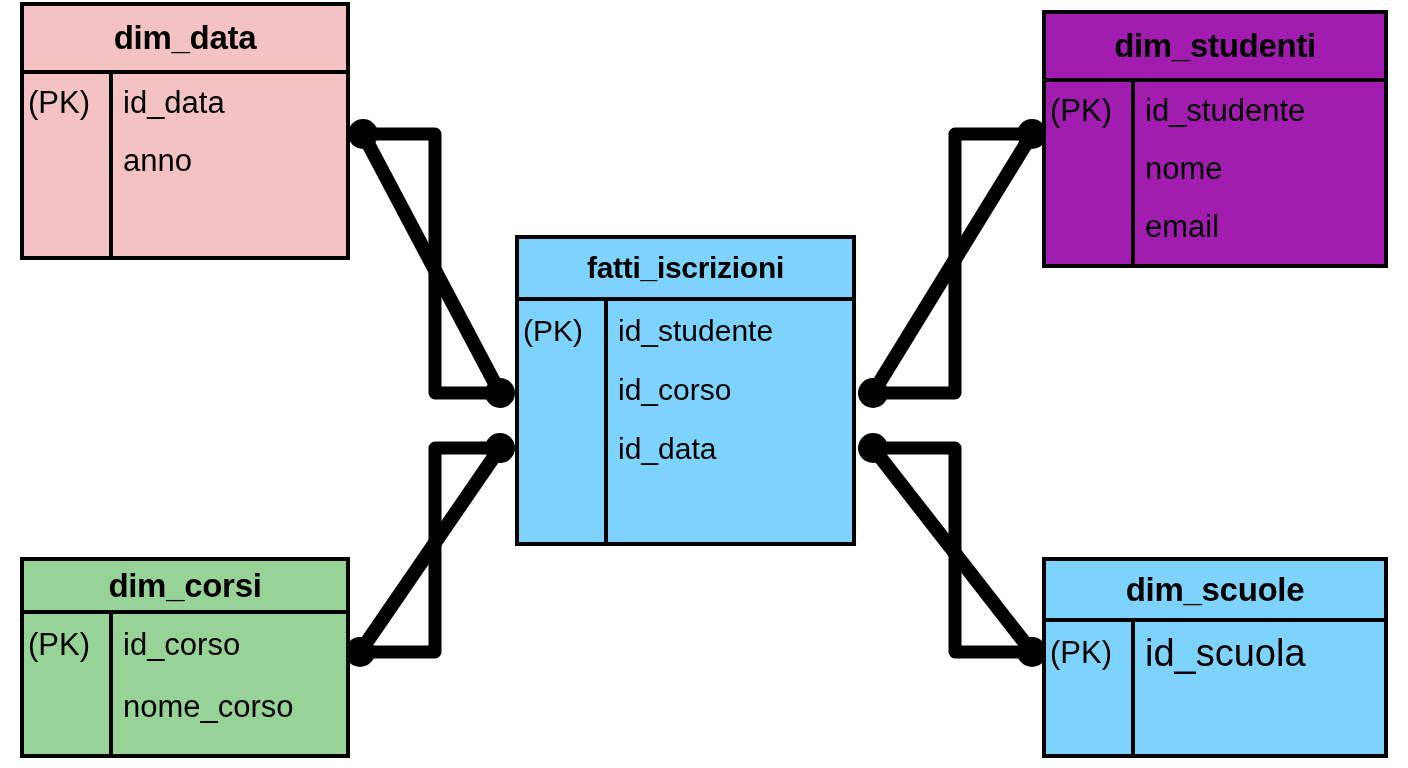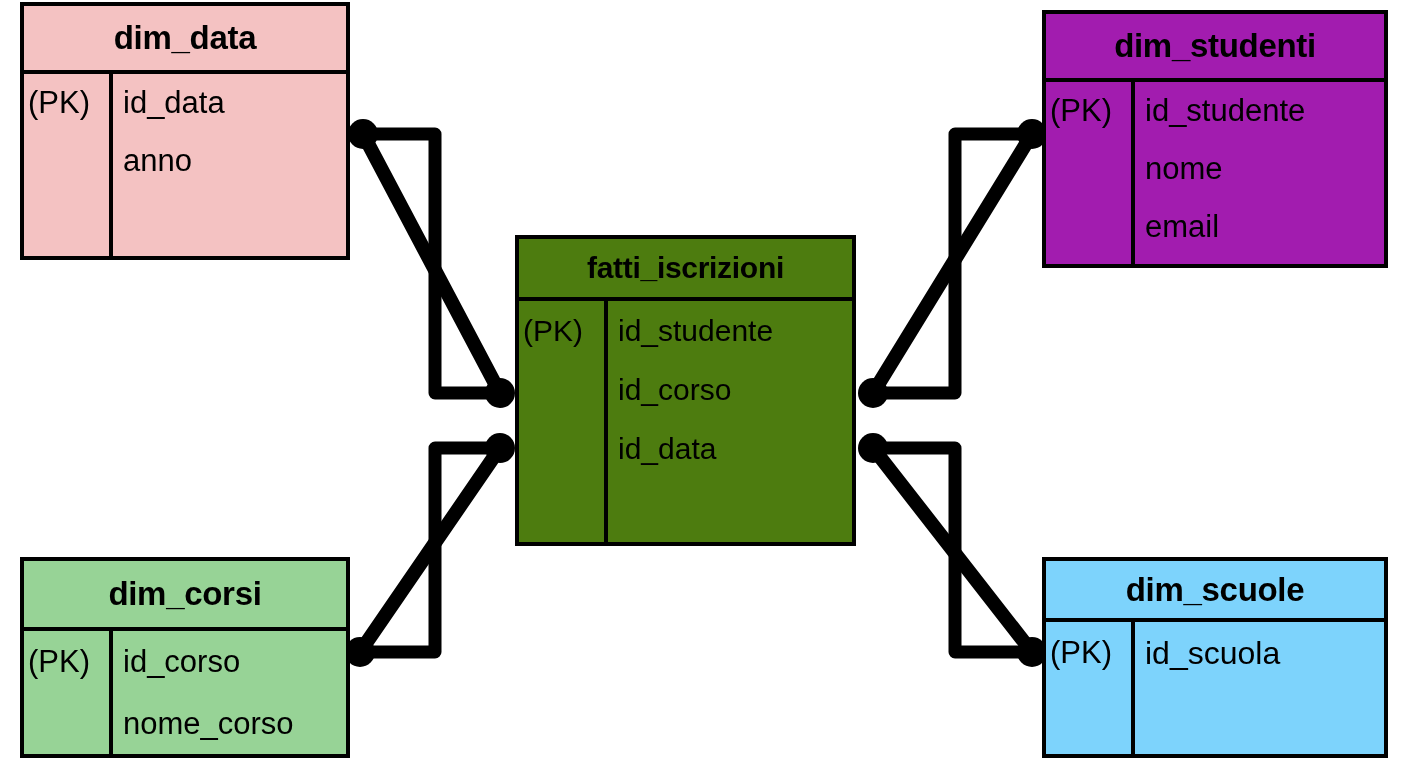--- a/index.html
+++ b/index.html
@@ -90,46 +90,46 @@
     background: #a21caf;
   }
   #ent-dim-studenti .entity-header { height: 68px; font-size: 33px; }
   #ent-dim-studenti .pk-col { width: 89px; }
   #ent-dim-studenti .pk-label { font-size: 31px; line-height: 58px; }
   #ent-dim-studenti .field { font-size: 31px; line-height: 58px; }
 
   
   #ent-fatti {
     left: 515px; top: 235px; width: 341px; height: 311px;
-    background: #4d7c0f;
+    background: #7dd3fc;
   }
   #ent-fatti .entity-header { height: 62px; font-size: 30px; }
   #ent-fatti .pk-col { width: 89px; }
   #ent-fatti .pk-label { font-size: 30px; line-height: 59px; }
   #ent-fatti .field { font-size: 30px; line-height: 59px; }
 
   
   #ent-dim-corsi {
     left: 20px; top: 557px; width: 330px; height: 201px;
     background: #97d396;
   }
-  #ent-dim-corsi .entity-header { height: 70px; font-size: 33px; }
+  #ent-dim-corsi .entity-header { height: 53px; font-size: 33px; }
   #ent-dim-corsi .pk-col { width: 89px; }
   #ent-dim-corsi .pk-label { font-size: 31px; line-height: 62px; }
   #ent-dim-corsi .field { font-size: 31px; line-height: 62px; }
 
   
   #ent-dim-scuole {
     left: 1042px; top: 557px; width: 346px; height: 201px;
     background: #7dd3fc;
   }
   #ent-dim-scuole .entity-header { height: 61px; font-size: 33px; }
   #ent-dim-scuole .pk-col { width: 89px; }
   #ent-dim-scuole .pk-label { font-size: 31px; line-height: 62px; }
-  #ent-dim-scuole .field { font-size: 32px; line-height: 62px; }
+  #ent-dim-scuole .field { font-size: 38px; line-height: 62px; }
 </style>
 </head>
 <body>
 
 <div id="canvas">
 
   <svg id="connectors" viewBox="0 0 1408 768" xmlns="http://www.w3.org/2000/svg">
 
       fatti_iscrizioni --&gt;
     <g>

